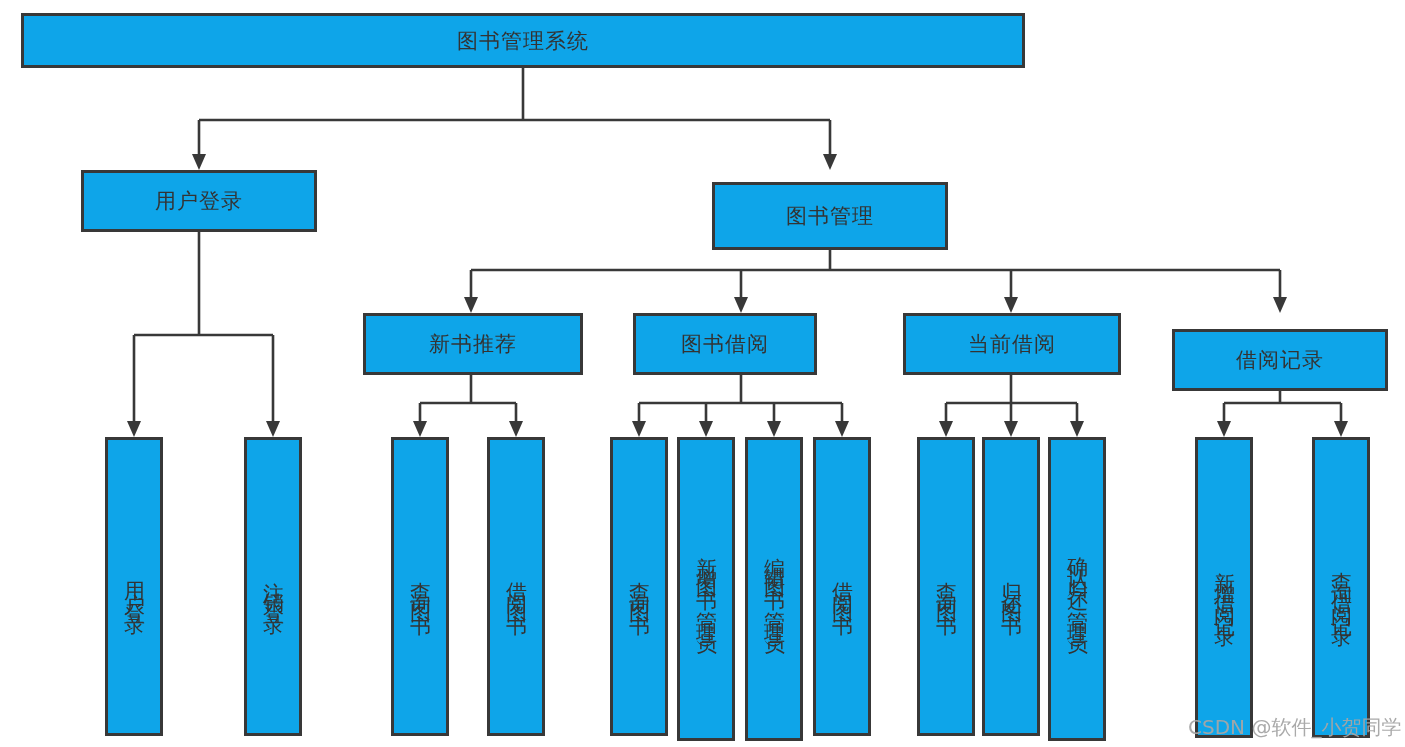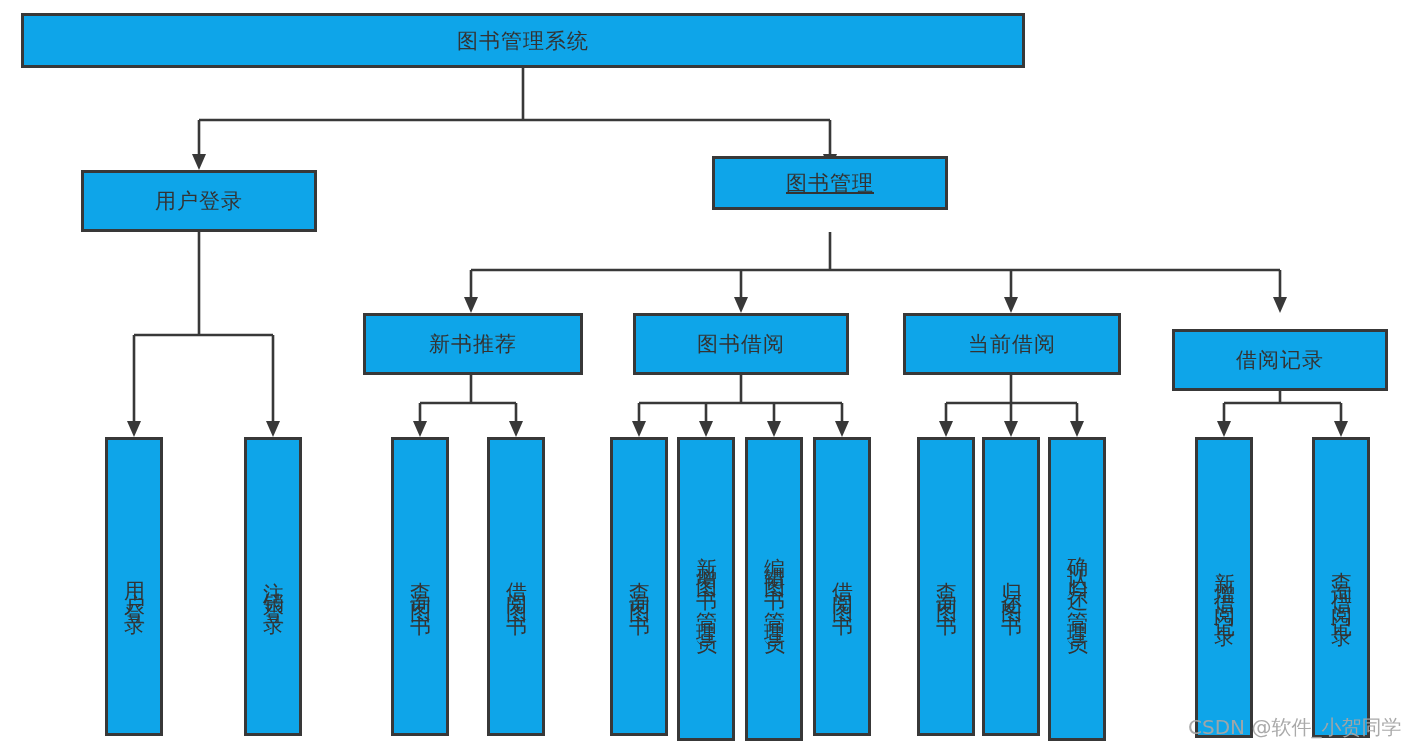--- a/index.html
+++ b/index.html
@@ -88,27 +88,27 @@
       M939 421 L953 421 L946 437 Z
       M1004 421 L1018 421 L1011 437 Z
       M1070 421 L1084 421 L1077 437 Z
       M1217 421 L1231 421 L1224 437 Z
       M1334 421 L1348 421 L1341 437 Z"></path>
   </svg>
 
   <div class="node" style="left:21px; top:13px; width:1004px; height:55px;">图书管理系统</div>
 
   <div class="node" style="left:81px; top:170px; width:236px; height:62px;">用户登录</div>
-  <div class="node" style="left:712px; top:156px; width:236px; height:54px;text-decoration:underline;">图书管理</div>
+  <div class="node" style="left:712px; top:182px; width:236px; height:68px;">图书管理</div>
 
   <div class="node vnode" style="left:105px; top:437px; width:58px; height:299px;">用户登录</div>
   <div class="node vnode" style="left:244px; top:437px; width:58px; height:299px;">注销登录</div>
 
   <div class="node" style="left:363px; top:313px; width:220px; height:62px;">新书推荐</div>
-  <div class="node" style="left:633px; top:313px; width:216px; height:62px;">图书借阅</div>
+  <div class="node" style="left:633px; top:313px; width:184px; height:62px;">图书借阅</div>
   <div class="node" style="left:903px; top:313px; width:218px; height:62px;">当前借阅</div>
   <div class="node" style="left:1172px; top:313px; width:216px; height:62px;margin-top:16px;">借阅记录</div>
 
   <div class="node vnode" style="left:391px; top:437px; width:58px; height:299px;">查询图书</div>
   <div class="node vnode" style="left:487px; top:437px; width:58px; height:299px;">借阅图书</div>
 
   <div class="node vnode" style="left:610px; top:437px; width:58px; height:299px;">查询图书</div>
   <div class="node vnode" style="left:677px; top:437px; width:58px; height:304px;">新增图书（管理员）</div>
   <div class="node vnode" style="left:745px; top:437px; width:58px; height:304px;">编辑图书（管理员）</div>
   <div class="node vnode" style="left:813px; top:437px; width:58px; height:299px;">借阅图书</div>

